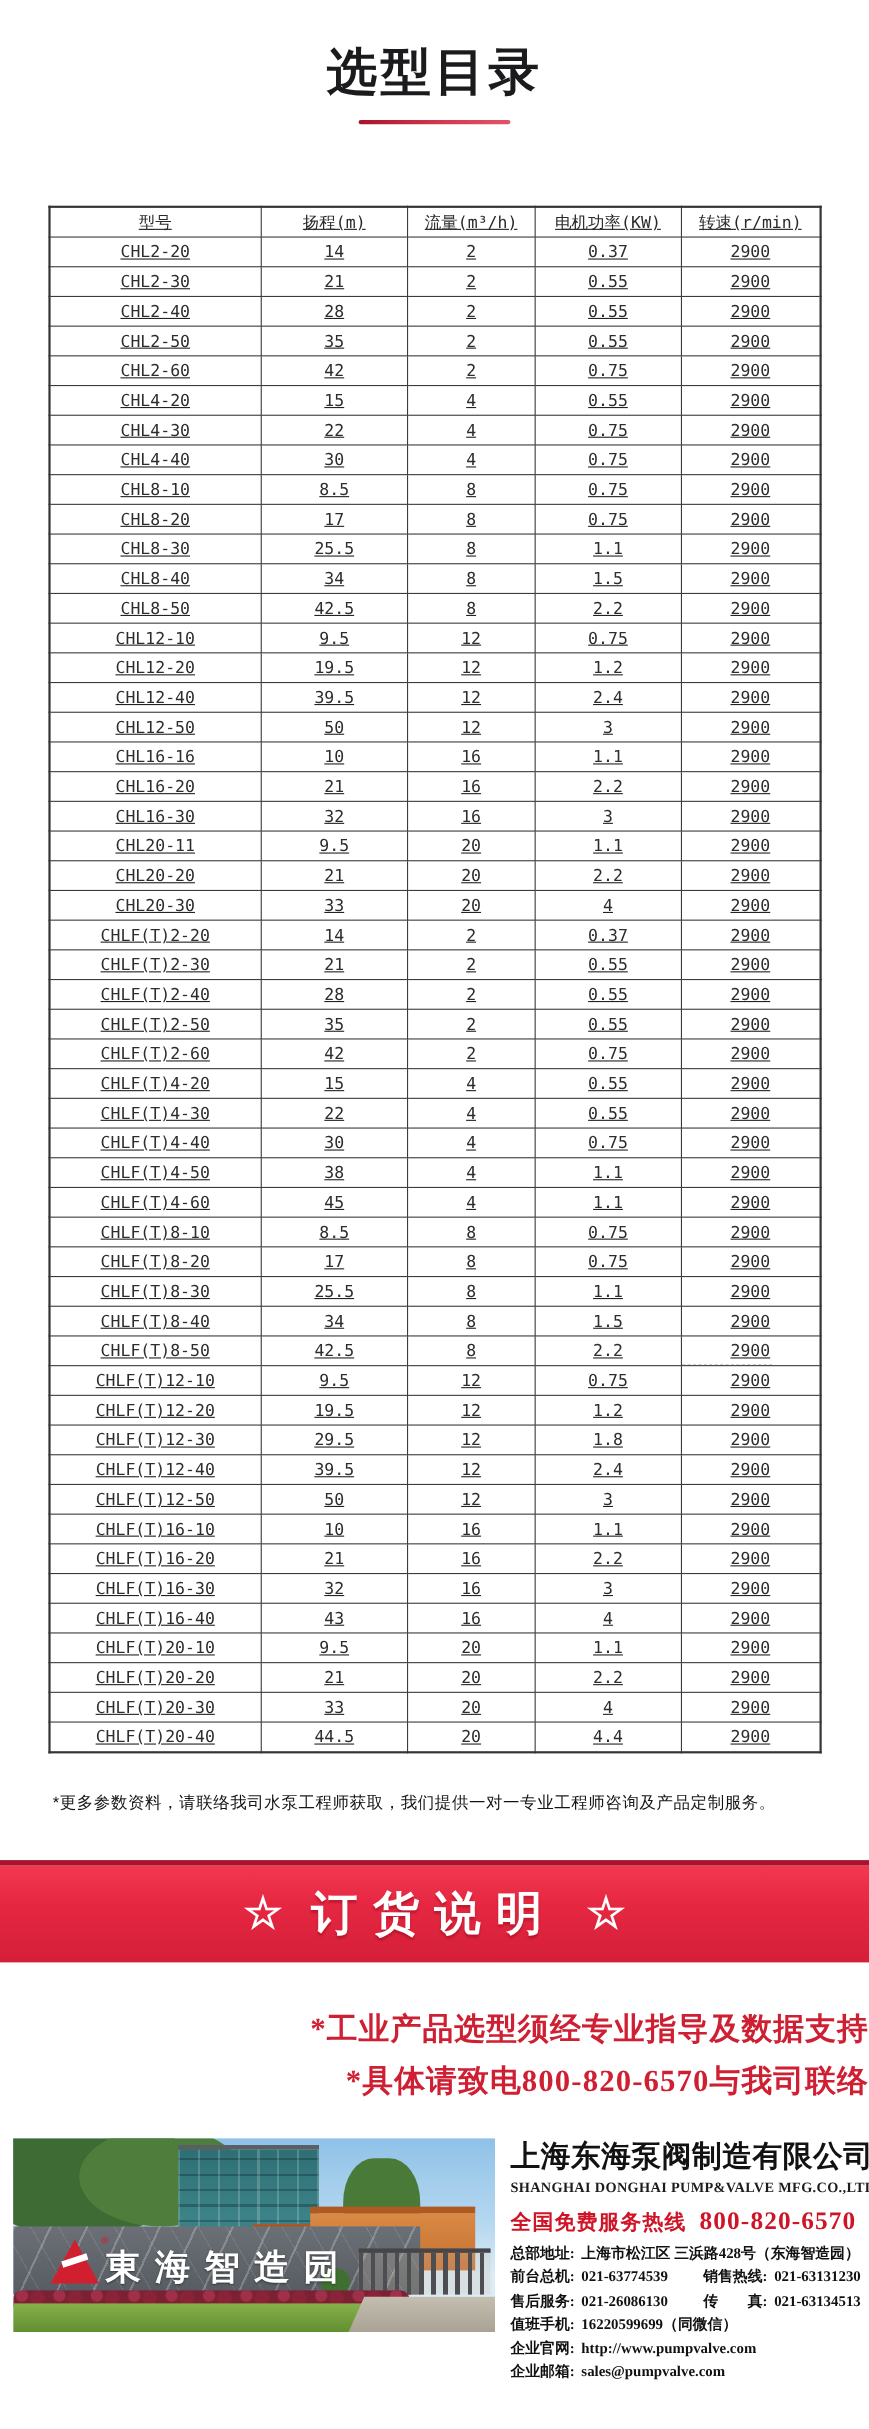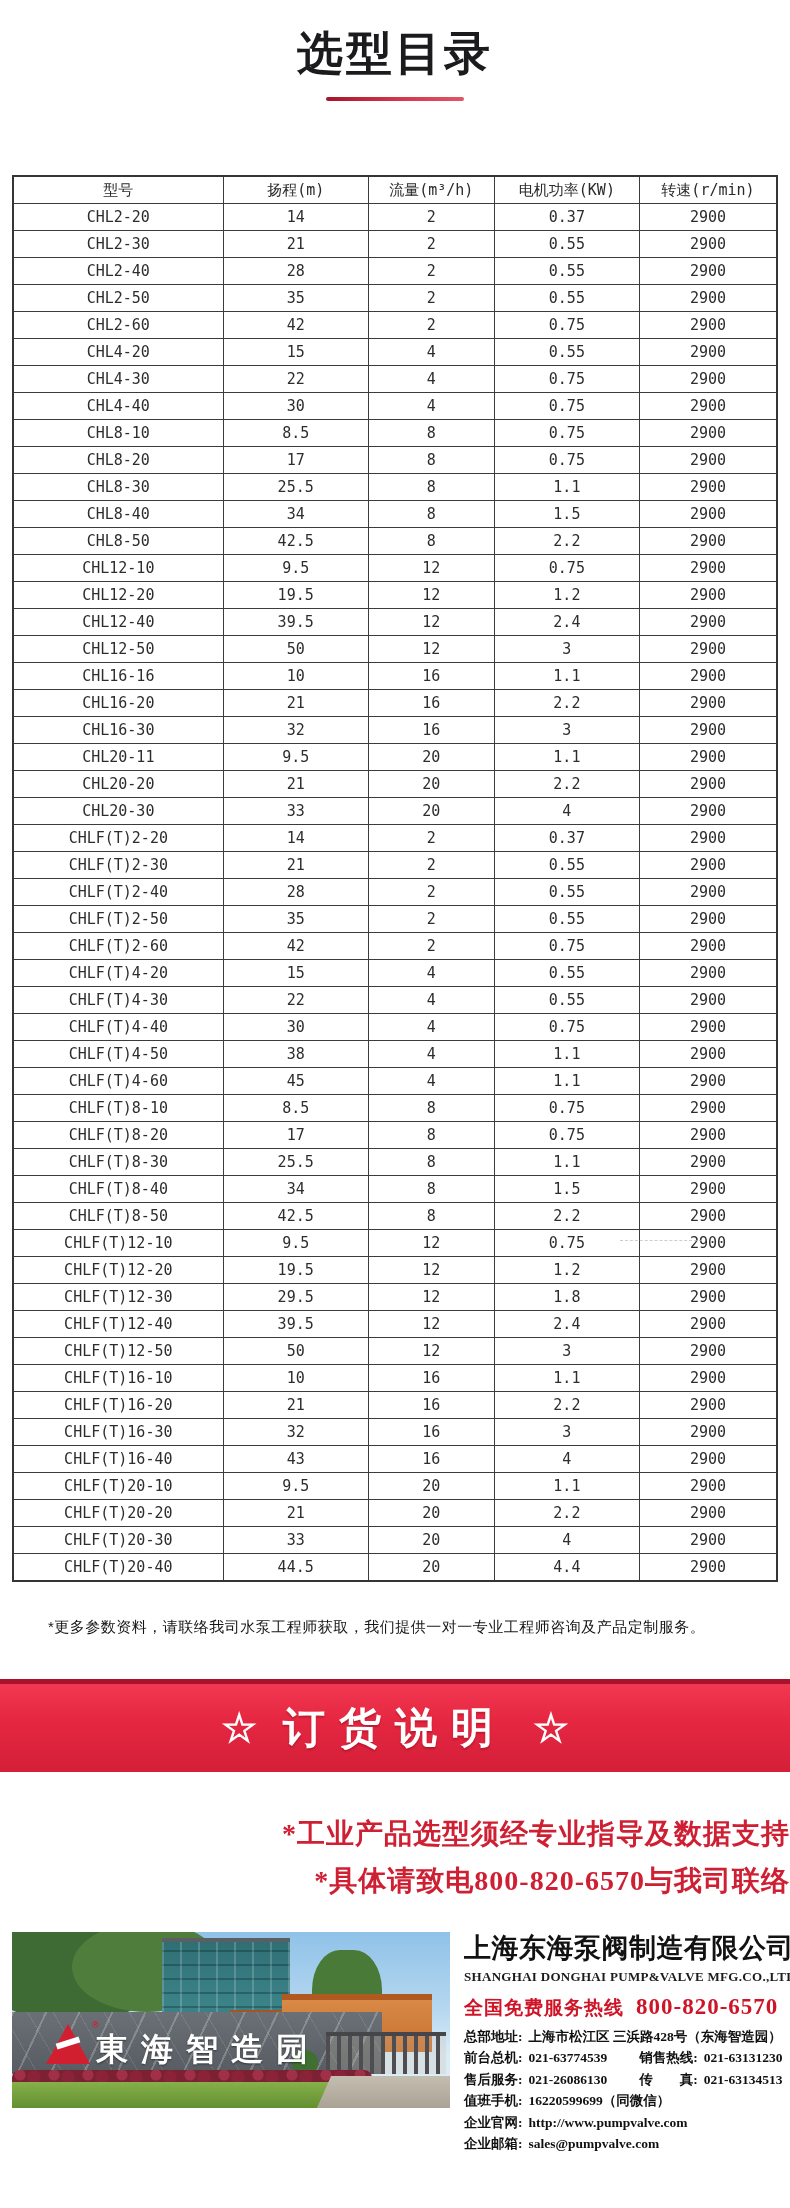--- a/index.html
+++ b/index.html
@@ -2,31 +2,32 @@
 <html><head>
 <meta charset="utf-8">
 <style>
   html,body{margin:0;padding:0;}
   body{
     width:790px;height:2208px;position:relative;overflow:hidden;
     background:#ffffff;font-family:"Liberation Sans",sans-serif;color:#222;
   }
   
   .page-title{
-    margin-top:26px;text-align:center;font-size:46px;font-weight:bold;
+    margin-top:38px;text-align:center;font-size:46px;font-weight:bold;
     color:#1b1b1d;letter-spacing:3px;line-height:1.2;
   }
   .title-underline{
     width:138px;height:4px;margin:16px auto 0;border-radius:2px;
     background:linear-gradient(90deg,#a8142a 0%,#d5384d 55%,#e05568 100%);
   }
   
   .spec-table{
-    width:766px;margin:74px auto 0;border-collapse:collapse;table-layout:fixed;
+    width:703px;margin:74px auto 0;border-collapse:collapse;table-layout:fixed;
     font-family:"DejaVu Sans Mono",monospace;
+    text-decoration:underline;
   }
   .spec-table th,.spec-table td{
     border:1px solid #3b3b3d;height:26px;text-align:center;vertical-align:middle;
     font-size:15px;color:#2d2d2f;padding:0;font-weight:normal;white-space:nowrap;
     overflow:hidden;
   }
   .spec-table thead th{font-size:15px;color:#2a2a2c;}
   .spec-table{border:2px solid #353537;}
   
   .footnote{

